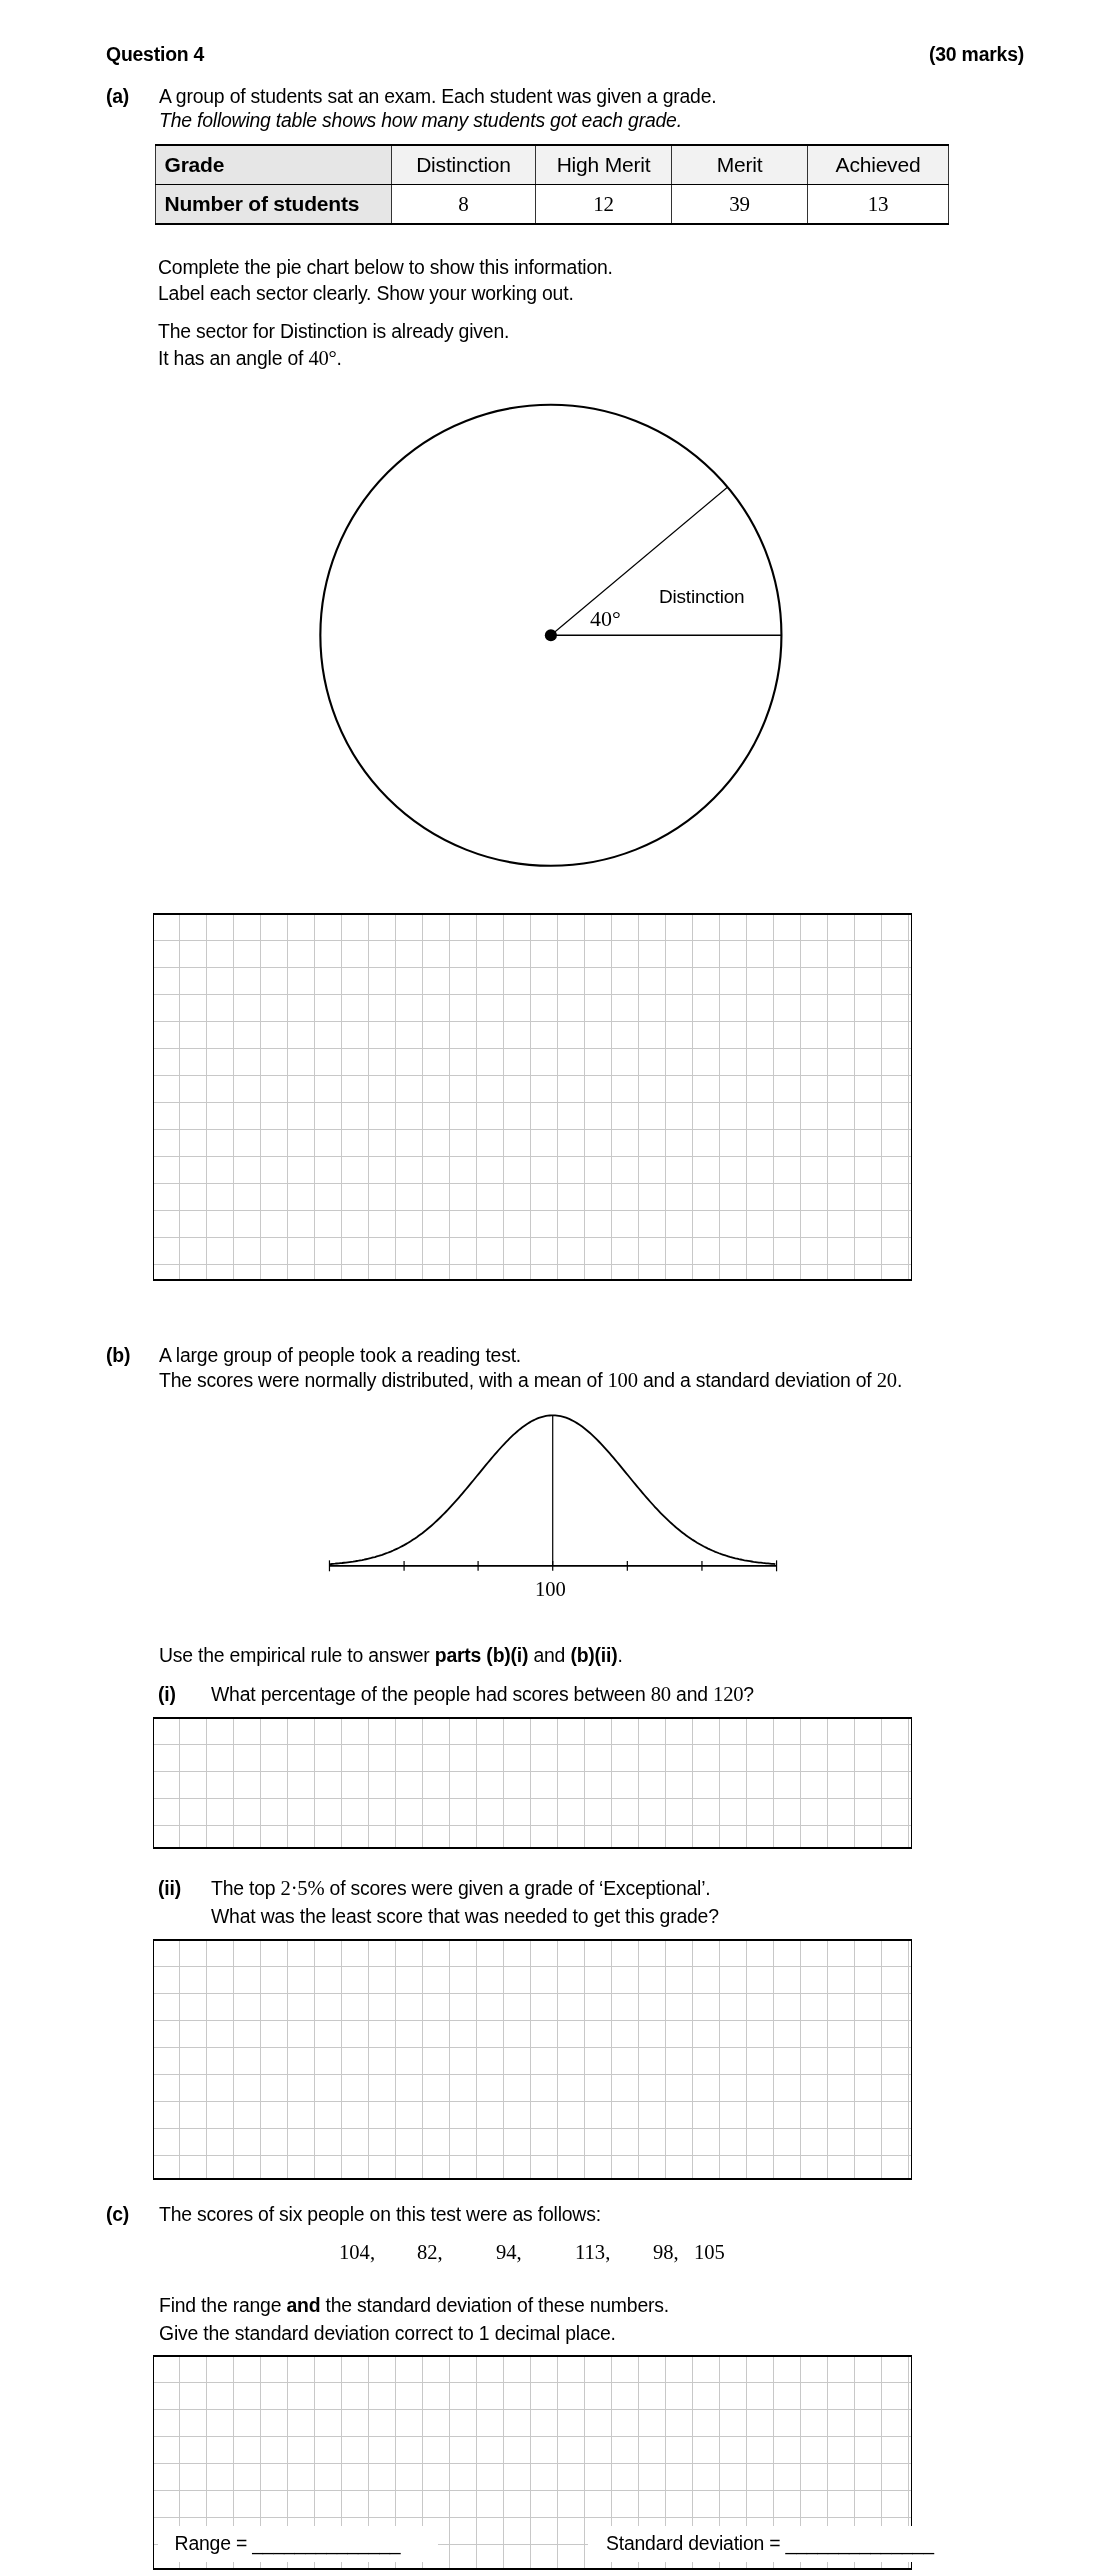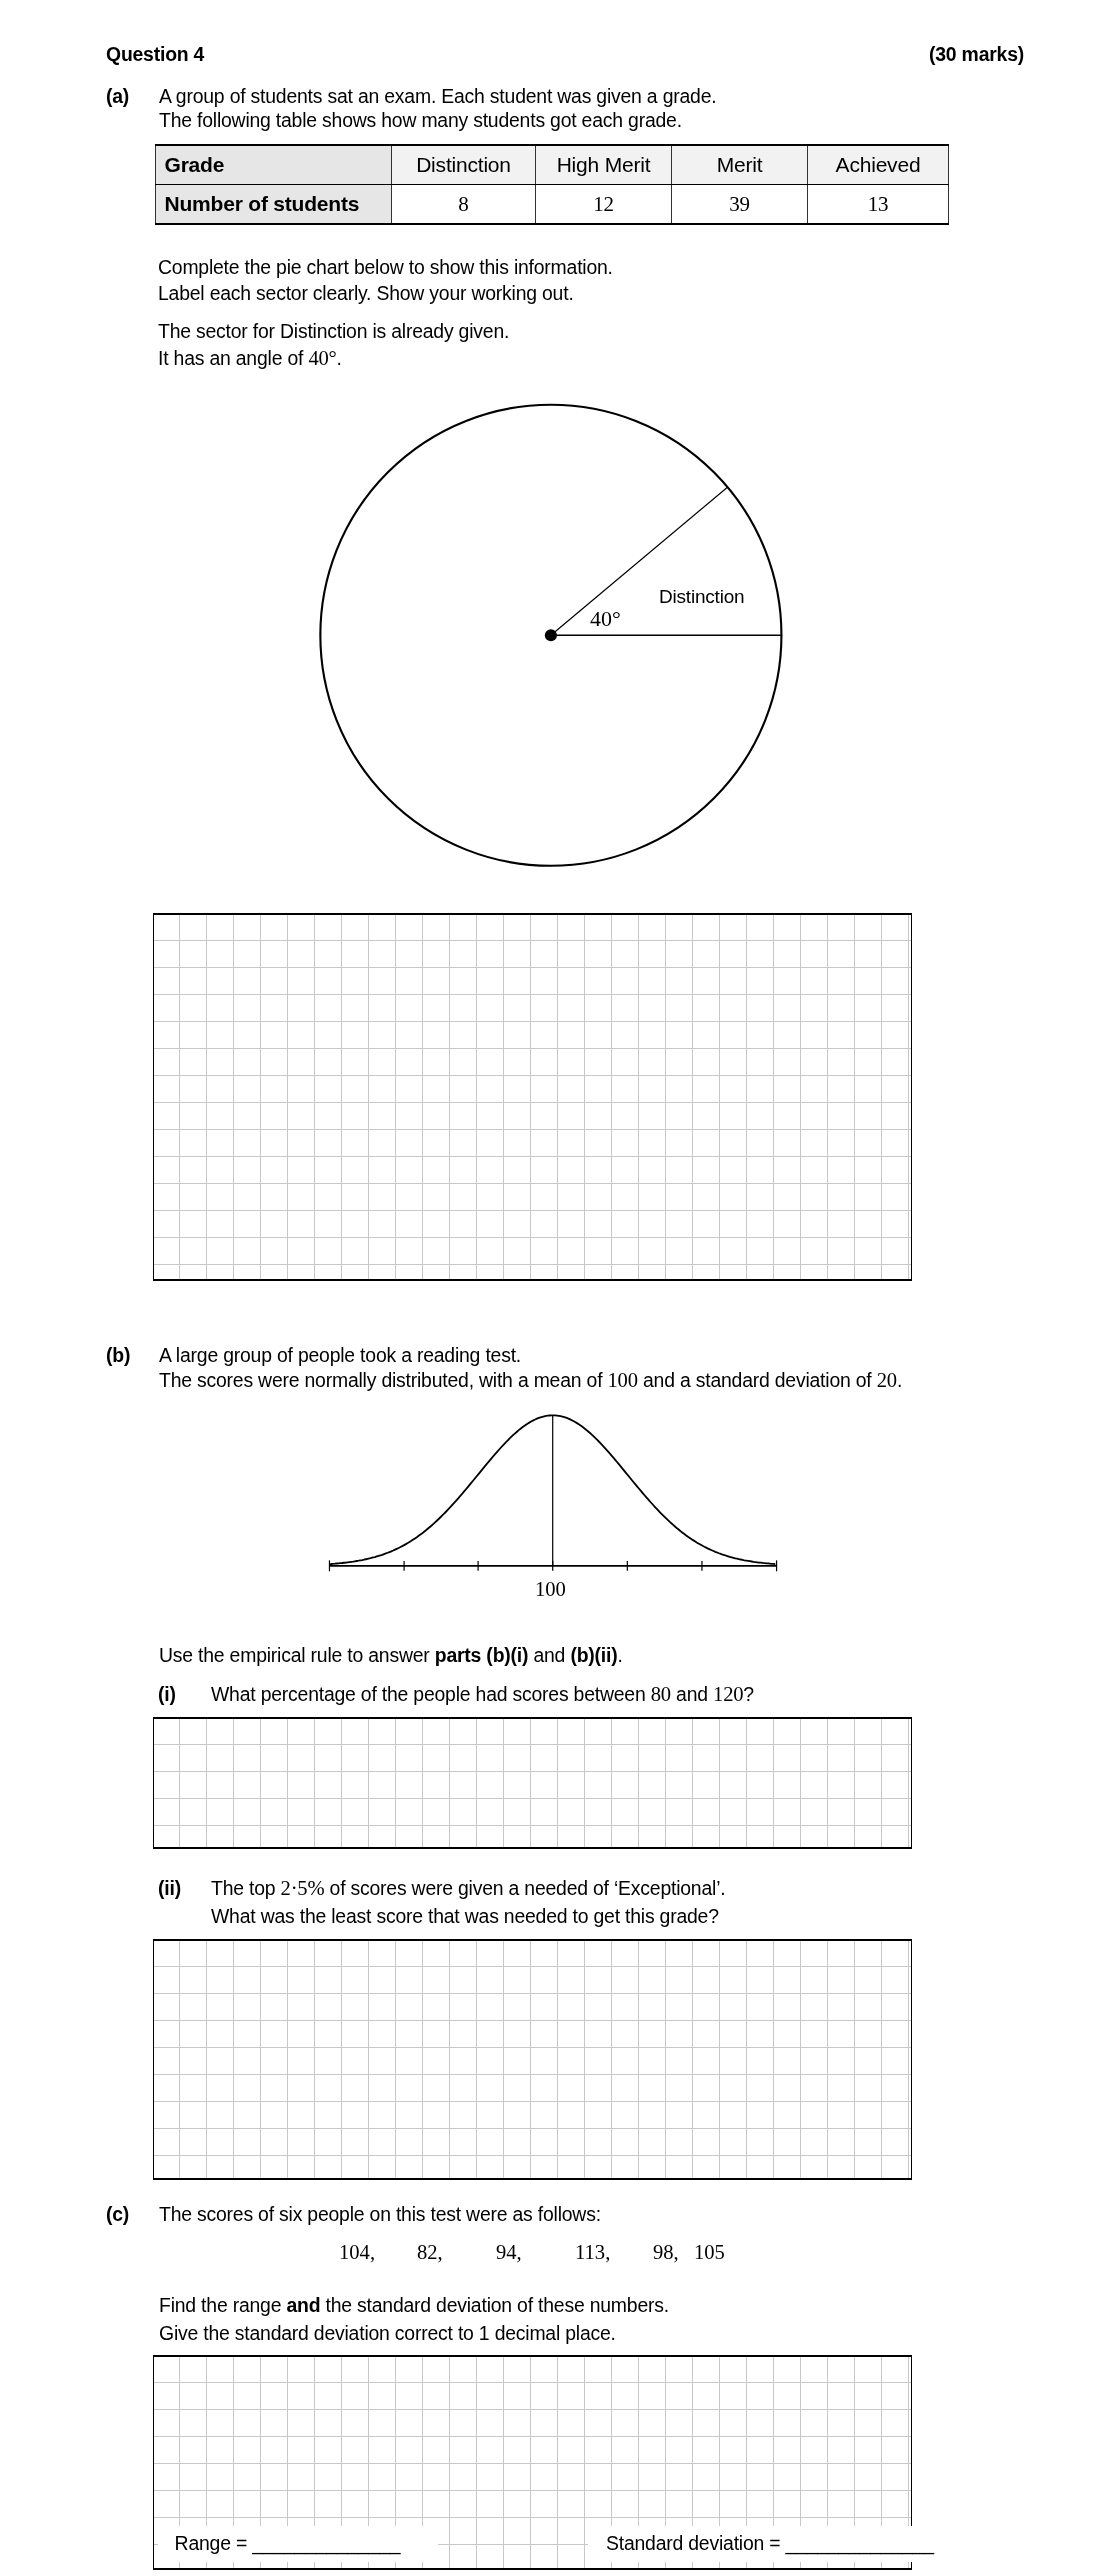--- a/index.html
+++ b/index.html
@@ -46,21 +46,21 @@
     .chart-svg { position: absolute; left: 0; top: 0; overflow: visible; }
   </style>
 </head>
 <body>
 
 <div class="abs txt bold" style="left:106px; top:42px;">Question 4</div>
 <div class="abs txt bold" style="left:929px; top:42px;">(30 marks)</div>
 
 <div class="abs txt bold" style="left:106px; top:84px;">(a)</div>
 <div class="abs txt" style="left:159px; top:84px;">A group of students sat an exam.  Each student was given a grade.</div>
-<div class="abs txt" style="left:159px; top:108px;">The following table shows how many students got each grade.</div>
+<div class="abs txt" style="left:159px; top:108px;font-style:italic;">The following table shows how many students got each grade.</div>
 
 <table class="grade-table">
   <colgroup>
     <col style="width:236px">
       <col style="width:144px">
       <col style="width:136px">
       <col style="width:136px">
       <col style="width:141px">
   </colgroup>
   <tbody>
@@ -127,21 +127,21 @@
 
 <div class="abs txt bold" style="left:158px; top:1682px;">(i)</div>
 <div class="abs txt" style="left:211px; top:1682px;">
   <span>What percentage of the people had scores between </span><span class="math">80</span><span> and </span><span class="math">120</span><span>?</span>
 </div>
 
 <div class="answer-box" style="top:1717px; height:132px;"></div>
 
 <div class="abs txt bold" style="left:158px; top:1876px;">(ii)</div>
 <div class="abs txt" style="left:211px; top:1876px;">
-  <span>The top </span><span class="math">2·5%</span><span> of scores were given a needed of ‘Exceptional’.</span>
+  <span>The top </span><span class="math">2·5%</span><span> of scores were given a grade of ‘Exceptional’.</span>
 </div>
 <div class="abs txt" style="left:211px; top:1904px;">What was the least score that was needed to get this grade?</div>
 
 <div class="answer-box" style="top:1939px; height:241px;"></div>
 
 <div class="abs txt bold" style="left:106px; top:2202px;">(c)</div>
 <div class="abs txt" style="left:159px; top:2202px;">The scores of six people on this test were as follows:</div>
 
 <div class="abs math" style="left:339px; top:2239px; line-height:27px;">104,</div>
 <div class="abs math" style="left:417px; top:2239px; line-height:27px;">82,</div>

